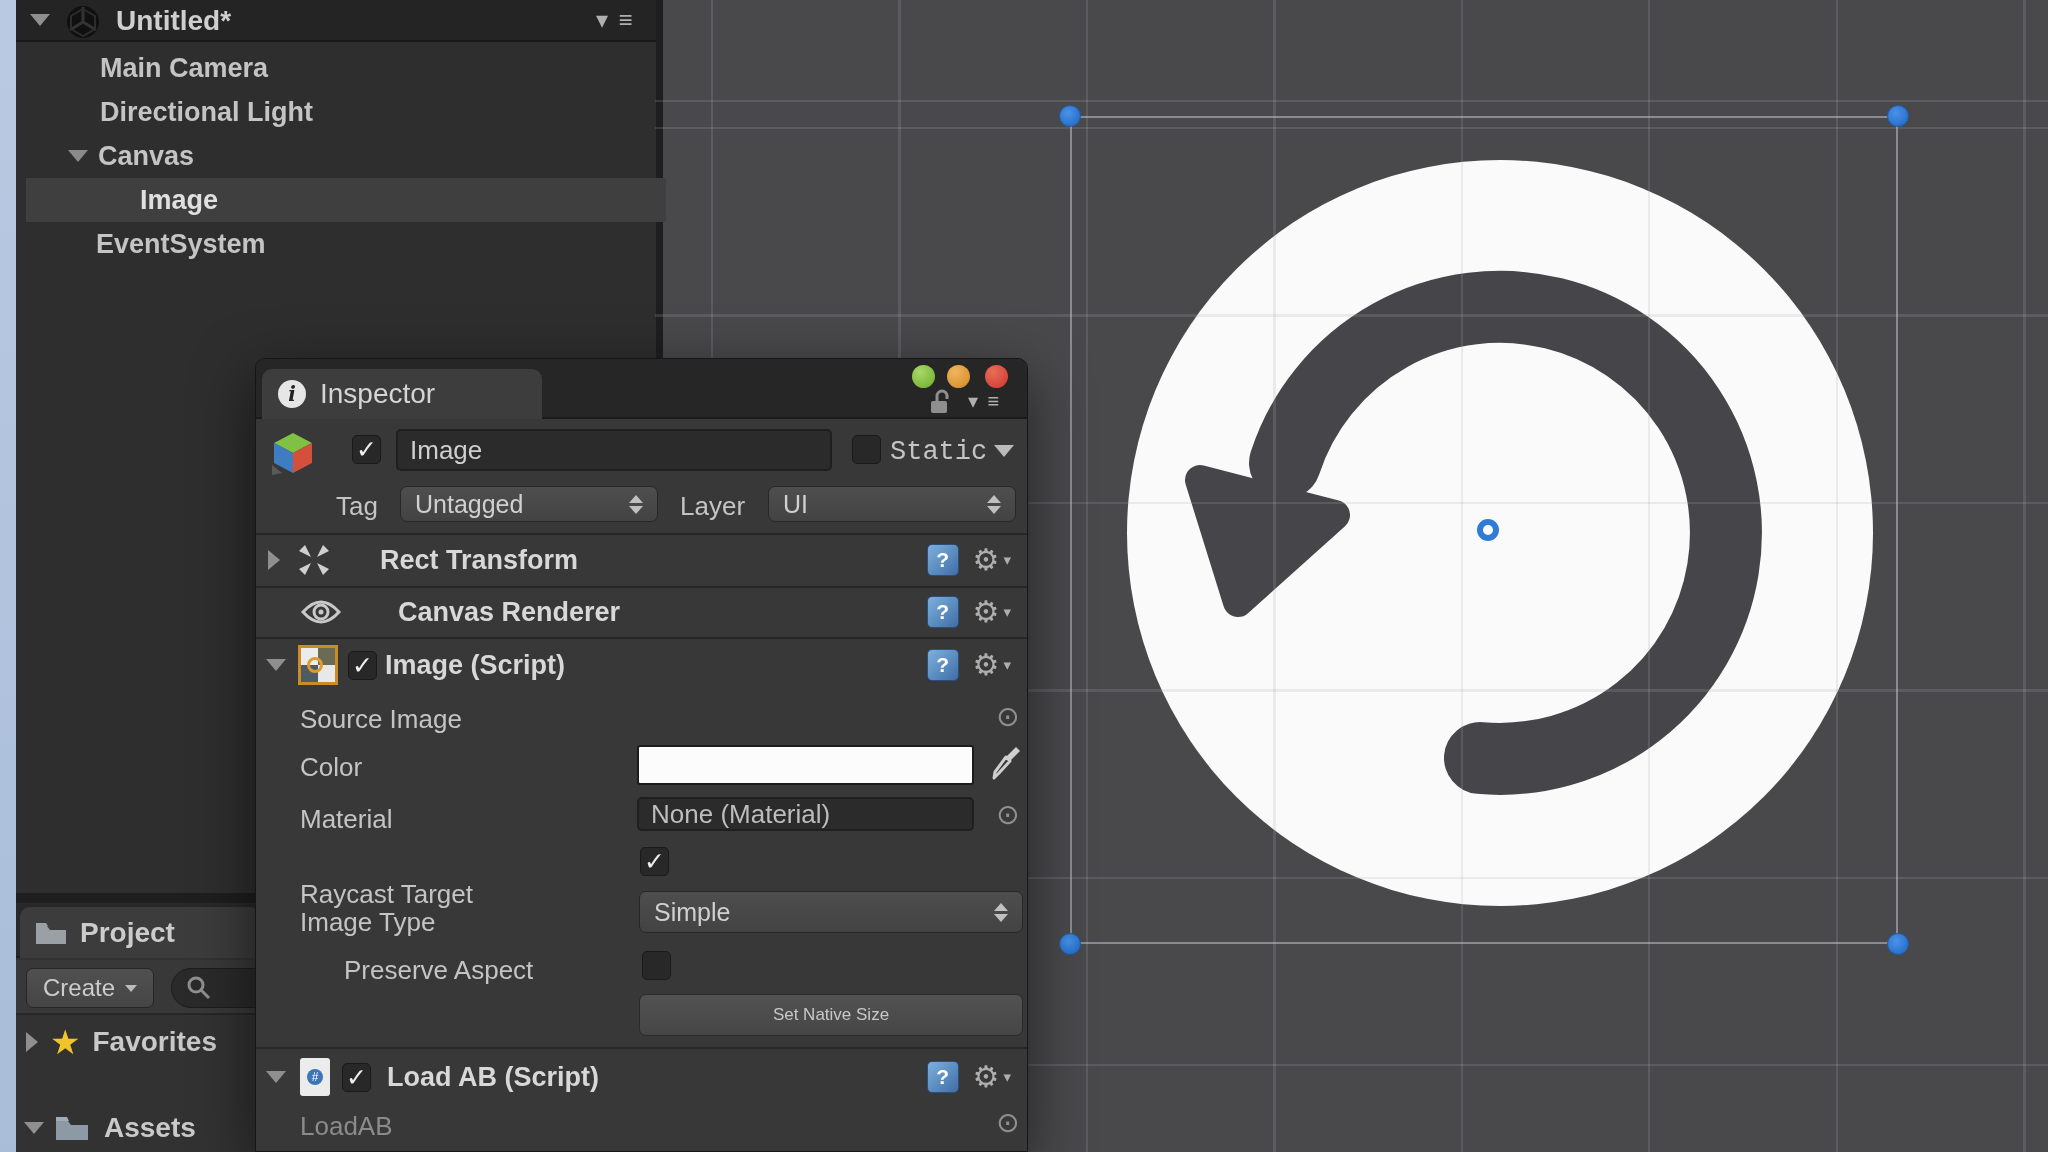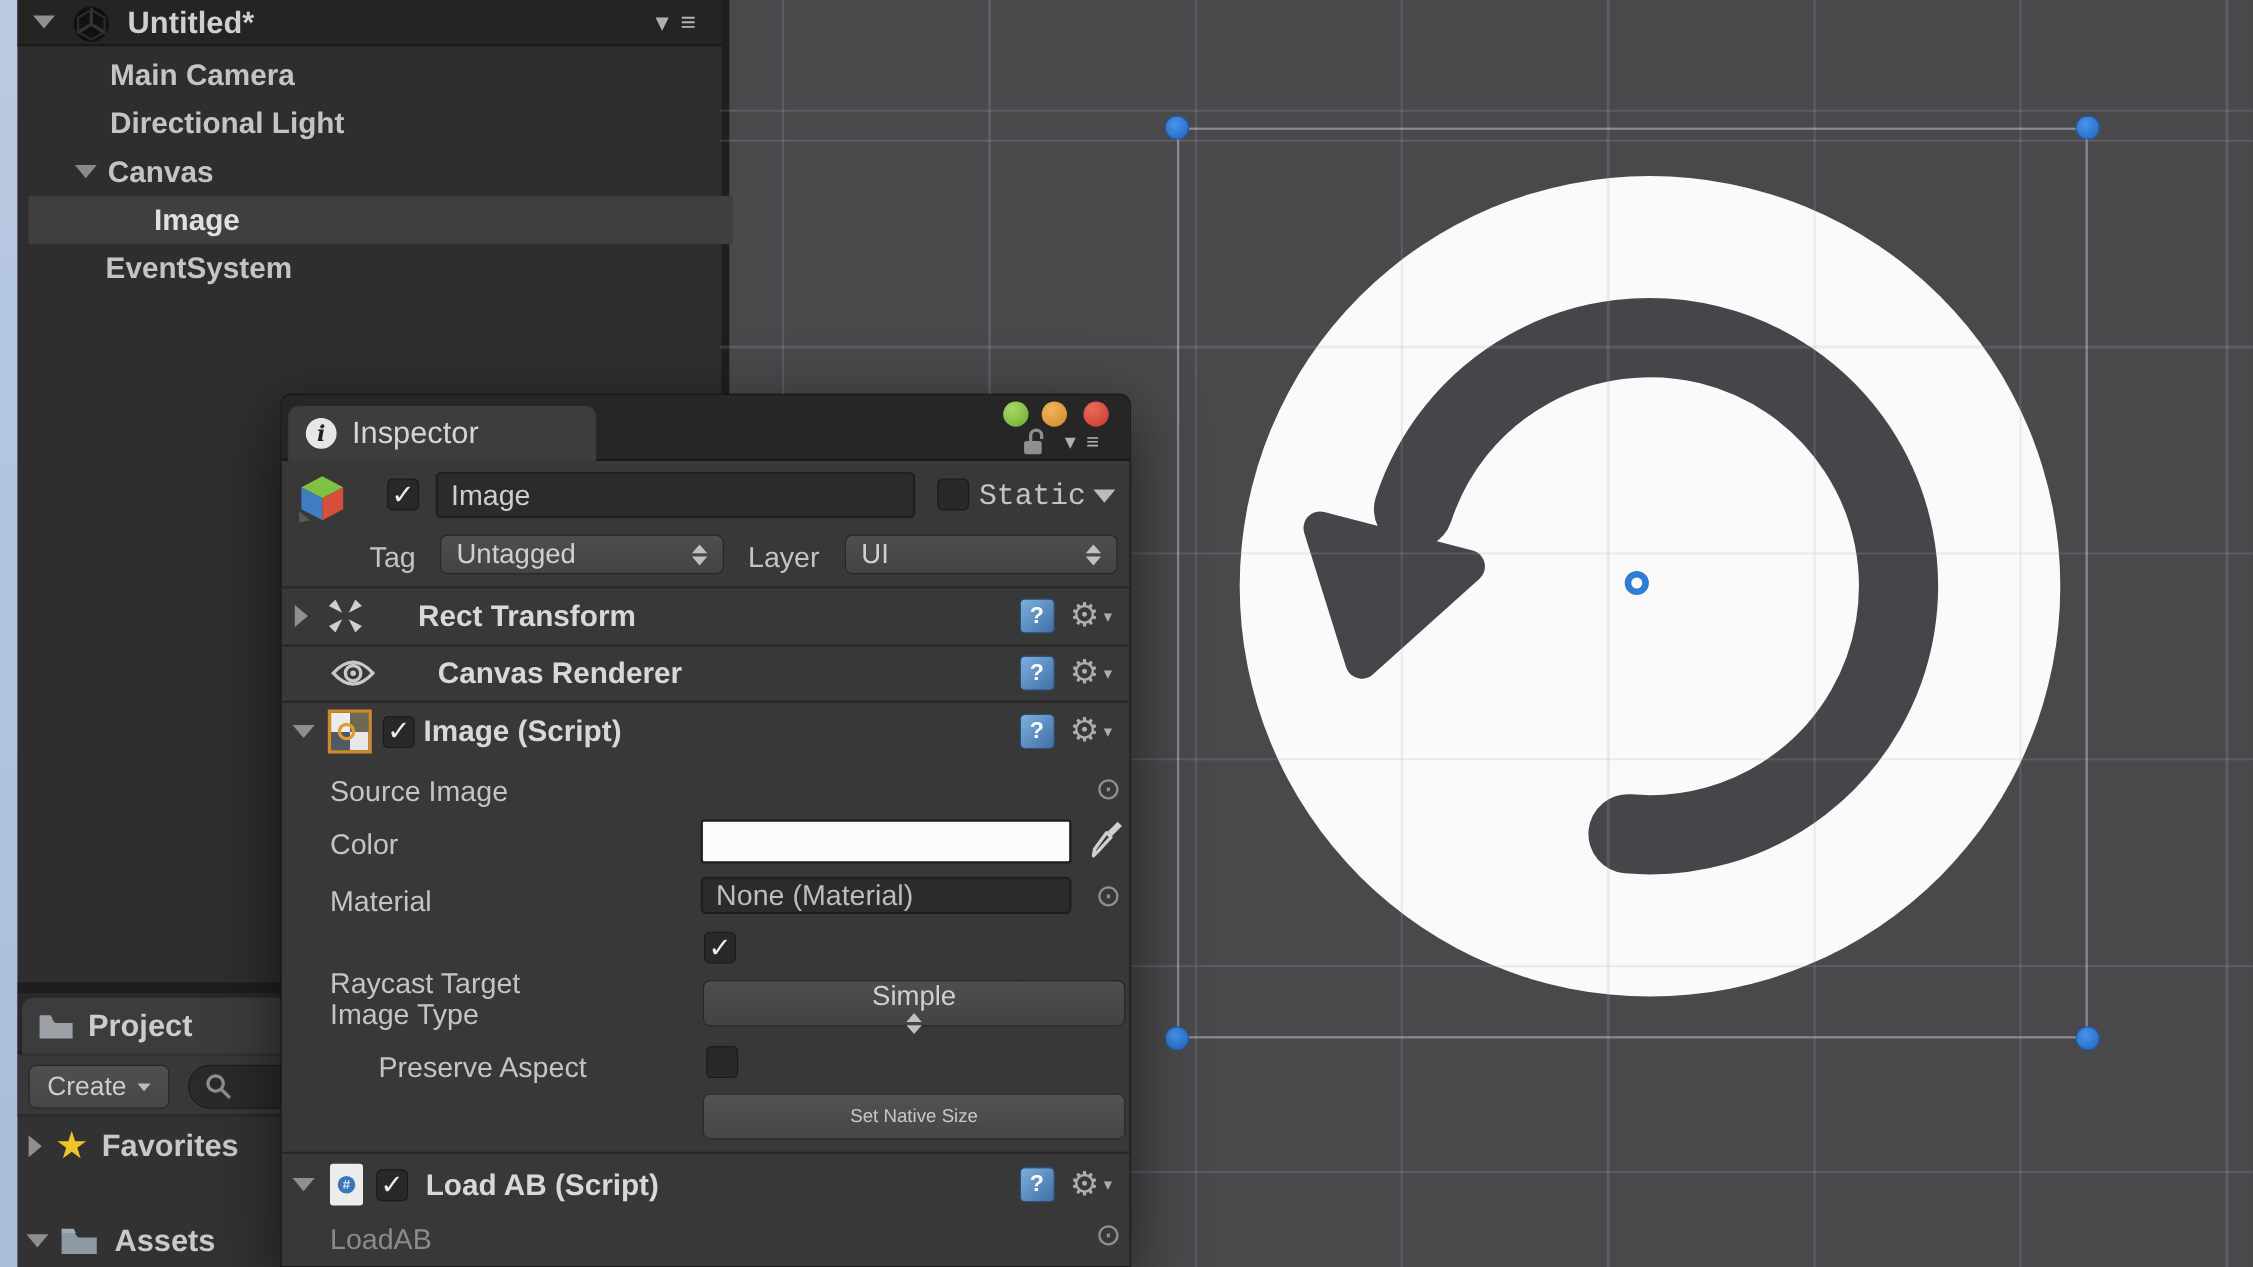--- a/index.html
+++ b/index.html
@@ -280,21 +280,21 @@
   <div class="abs ilabel" style="left:44px; top:445px;">Material</div>
   <div class="abs textfield" style="left:381px; top:438px; width:337px; height:34px; color:#bdbdbd;">
     <span>None (Material)</span>
   </div>
   <span class="abs picker" style="left:740px; top:442px;">⊙</span>
 
   <div class="abs ilabel" style="left:44px; top:520px;">Raycast Target</div>
   <div class="abs checkbox" style="left:384px; top:488px;">✓</div>
 
   <div class="abs ilabel" style="left:44px; top:548px;">Image Type</div>
-  <div class="abs dropdown" style="left:383px; top:532px; width:384px; height:42px;flex-direction:column;">
+  <div class="abs dropdown" style="left:383px; top:532px; width:384px; height:42px;">
     <span>Simple</span>
     <span class="updown">
         <span class="u"></span>
         <span class="d"></span>
       </span>
   </div>
 
   <div class="abs ilabel" style="left:88px; top:596px;">Preserve Aspect</div>
   <div class="abs checkbox empty" style="left:386px; top:592px;">✓</div>
 

